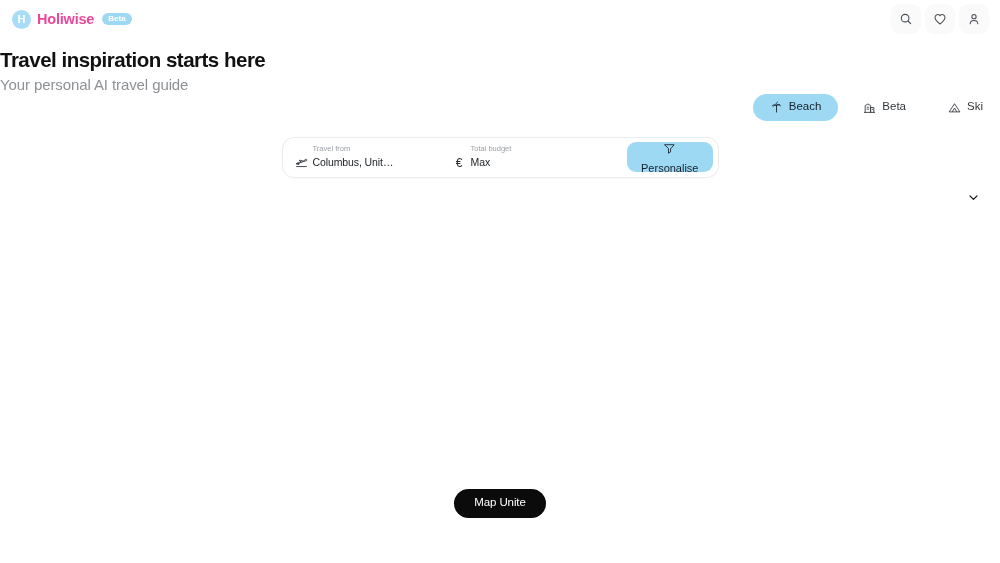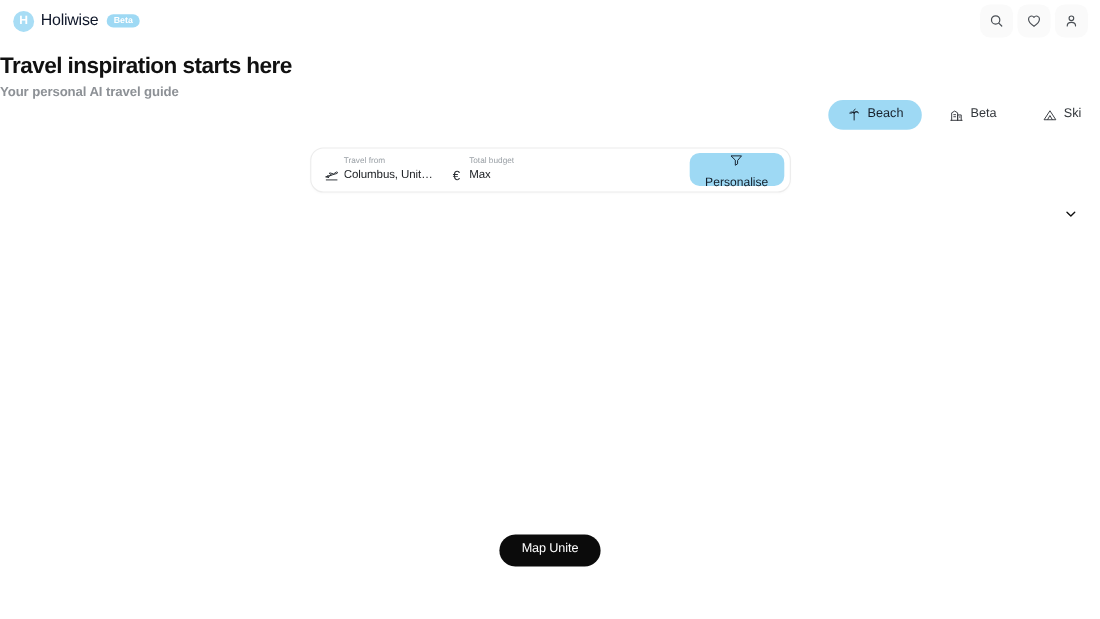--- a/index.html
+++ b/index.html
@@ -33,23 +33,23 @@
     display: flex;
     align-items: center;
     justify-content: center;
     color: #ffffff;
     font-size: 11px;
     font-weight: bold;
     line-height: 1;
   }
   .brand-name {
     font-size: 14.5px;
-    font-weight: normal;
+    font-weight: bold;
     letter-spacing: -0.2px;
-    color: #0f172a;
+    color: #ec4899;
   }
   .beta-badge {
     background: #9ed9f4;
     color: #ffffff;
     font-size: 8px;
     font-weight: bold;
     border-radius: 7px;
     padding: 2px 6px 2px 6px;
     line-height: 1;
     margin-left: 2px;
@@ -78,25 +78,24 @@
     margin-top: 9px;
   }
   .hero-title {
     font-size: 20.5px;
     font-weight: bold;
     letter-spacing: -0.5px;
     color: #111111;
     line-height: 1.25;
   }
   .hero-sub {
-    font-size: 12px;
+    font-size: 15px;
     color: #8d9196;
     margin-top: 3px;
     letter-spacing: -0.1px;
-    font-weight: bold;
   }
 
   
   .tabs {
     display: flex;
     justify-content: flex-end;
     align-items: center;
     gap: 8px;
     margin-top: 1px;
   }
@@ -129,20 +128,21 @@
   .search-panel {
     width: 437px;
     height: 41px;
     border: 1px solid #ececec;
     border-radius: 12px;
     background: #ffffff;
     display: flex;
     align-items: center;
     padding: 0 5px 0 0;
     box-shadow: 0 1px 2px rgba(0,0,0,0.02);
+    gap: 44px;
   }
   .field {
     display: flex;
     flex-direction: column;
     justify-content: center;
     padding-left: 12px;
     cursor: pointer;
     min-width: 0;
   }
   .field-travel { width: 114px; }

